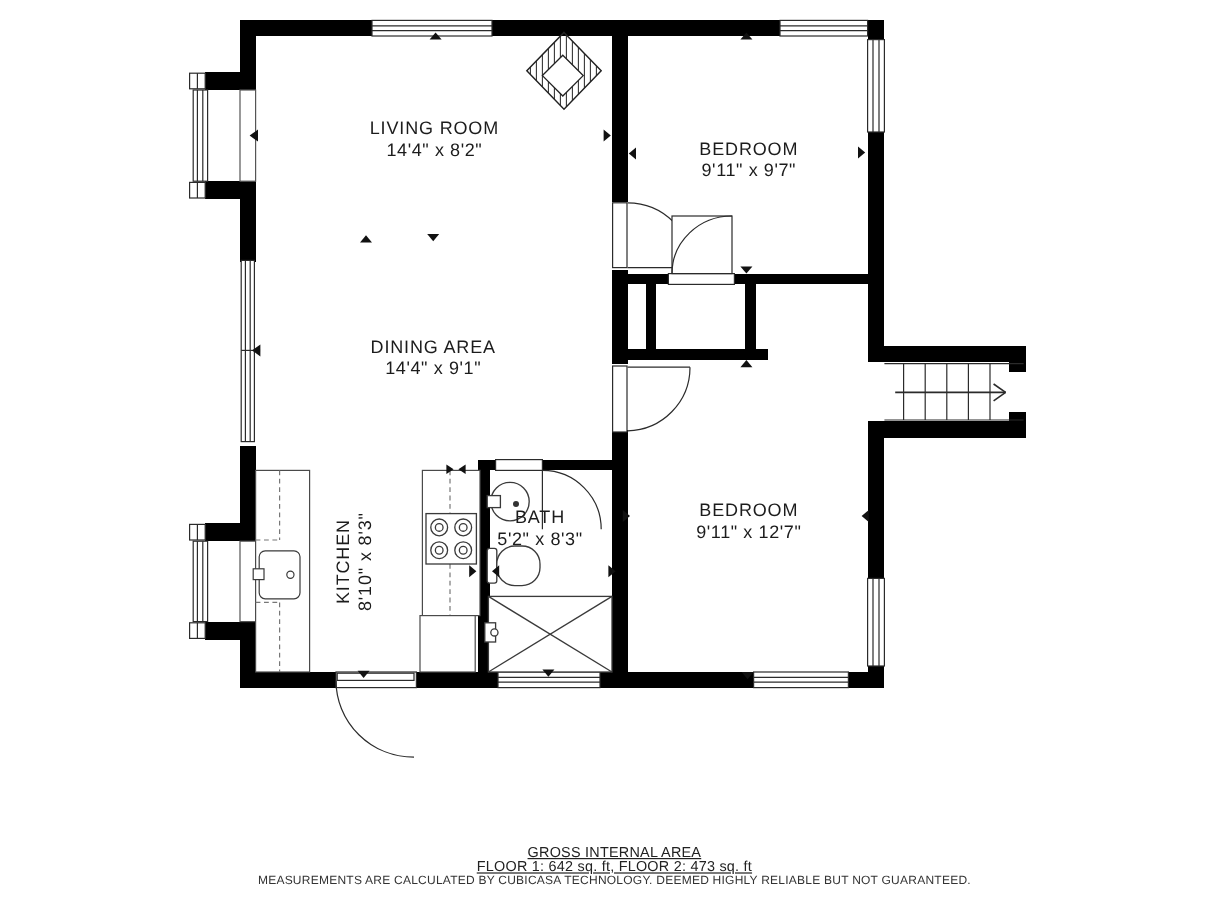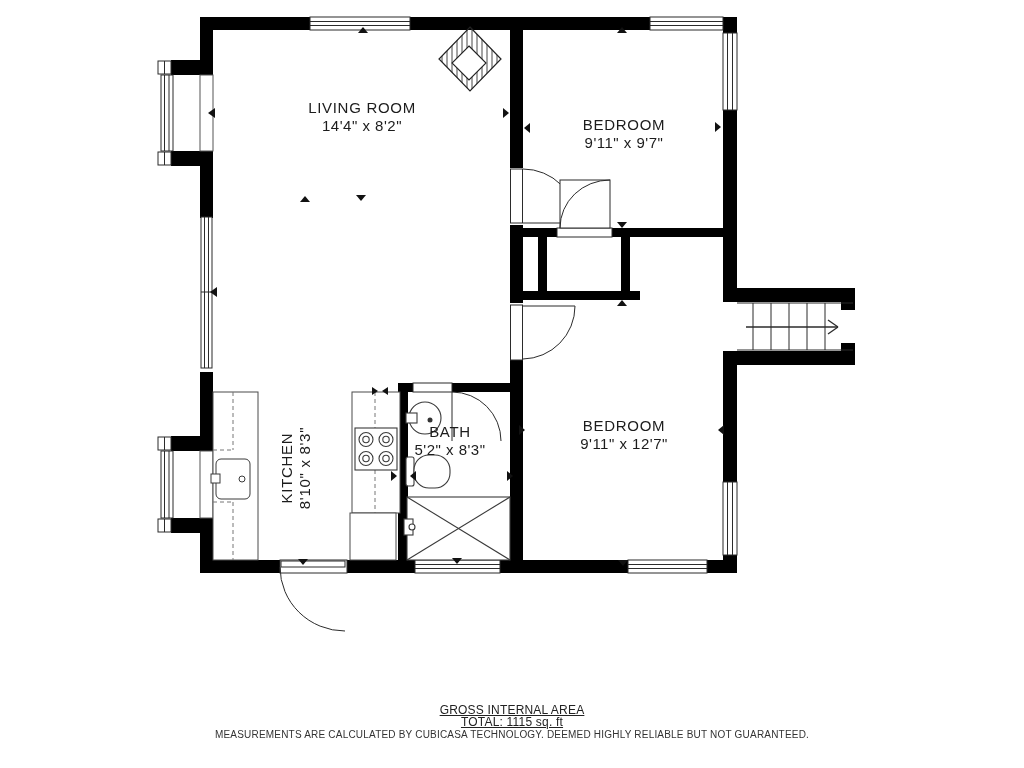--- a/index.html
+++ b/index.html
@@ -267,36 +267,40 @@
     <path d="M397,476 L391,471 L391,481 Z"></path>
     <path d="M410,476 L416,471 L416,481 Z"></path>
     <path d="M718,430 L724,425 L724,435 Z"></path>
   </g>
 </svg>
 
 <div class="room-label" style="left:362px;top:99px">
   <div>LIVING ROOM</div>
   <div class="dims">14'4" x 8'2"</div>
 </div>
+<div class="room-label" style="left:361px;top:281px">
+  <div>DINING AREA</div>
+  <div class="dims">14'4" x 9'1"</div>
+</div>
 <div class="room-label" style="left:624px;top:116px">
   <div>BEDROOM</div>
   <div class="dims">9'11" x 9'7"</div>
 </div>
 <div class="room-label" style="left:624px;top:417px">
   <div>BEDROOM</div>
   <div class="dims">9'11" x 12'7"</div>
 </div>
 <div class="room-label" style="left:450px;top:423px">
   <div>BATH</div>
   <div class="dims">5'2" x 8'3"</div>
 </div>
 <div id="kitchen-label">
   <div>KITCHEN</div>
   <div class="dims">8'10" x 8'3"</div>
 </div>
 
 <div id="footer">
   <div class="fline">GROSS INTERNAL AREA</div>
-  <div class="fline">TOTAL: 1115 sq. ft</div>
+  <div class="fline">FLOOR 1: 642 sq. ft, FLOOR 2: 473 sq. ft</div>
   <div class="fdisc">MEASUREMENTS ARE CALCULATED BY CUBICASA TECHNOLOGY. DEEMED HIGHLY RELIABLE BUT NOT GUARANTEED.</div>
 </div>
 
 </div>
 
 </body></html>

